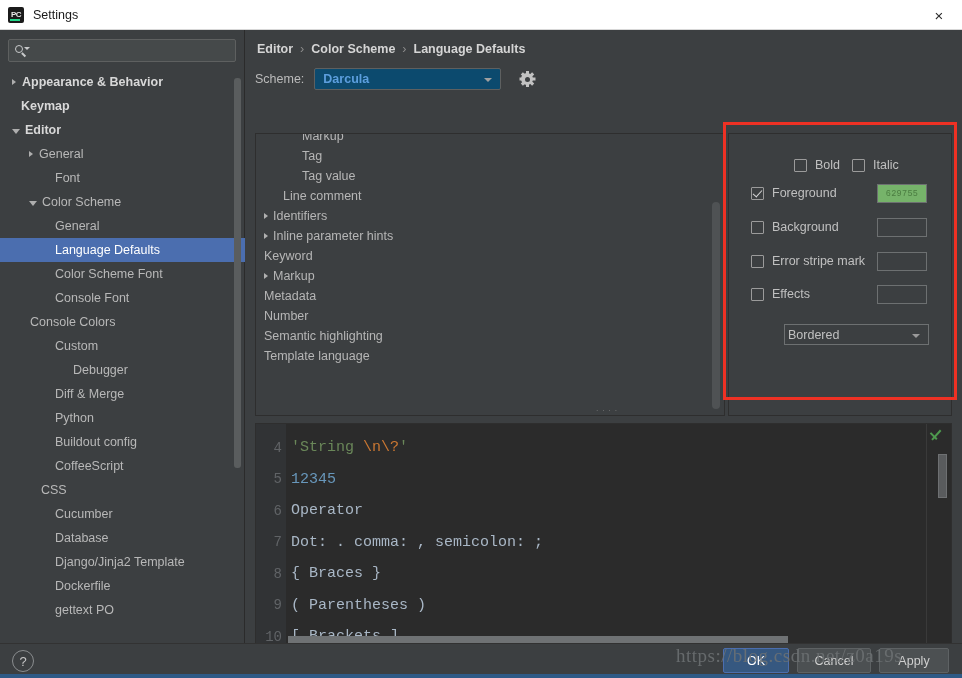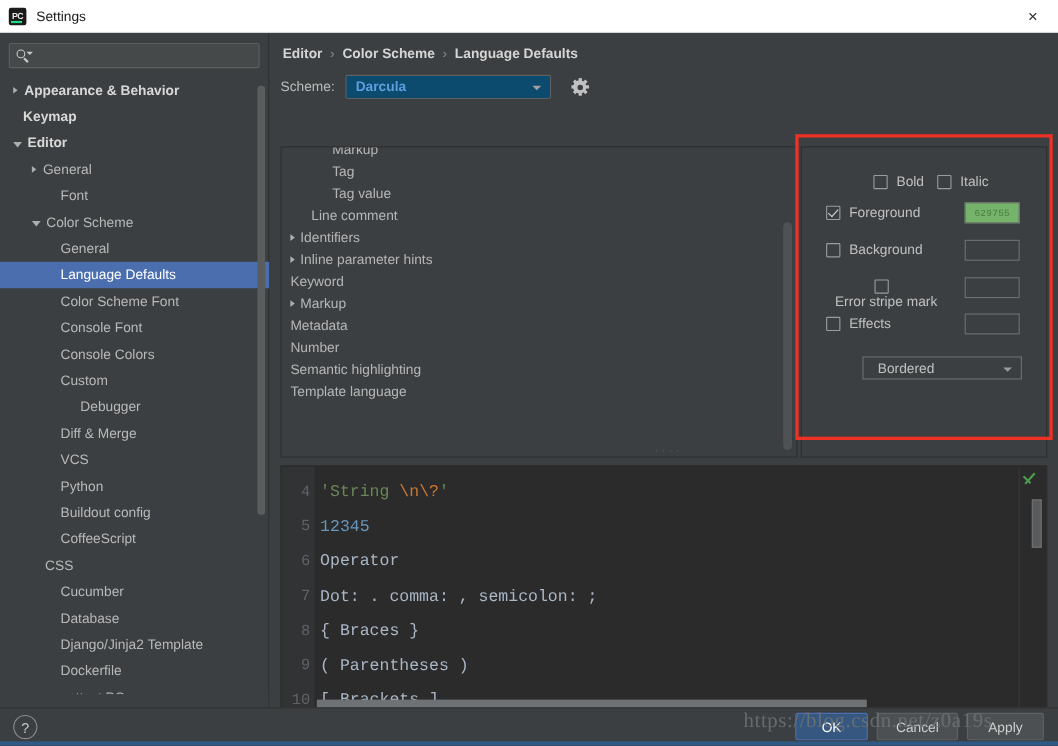--- a/index.html
+++ b/index.html
@@ -287,21 +287,21 @@
     font-size: 8.5px; color: #4b7d41;
     font-family: "Liberation Mono", monospace;
     letter-spacing: 0.3px;
   }
   .effects-combo {
     position: absolute; left: 55px; top: 190px;
     width: 145px; height: 21px;
     background: #3c3f41; border: 1px solid #6d7071;
     display: flex; align-items: center; position: absolute;
   }
-  .effects-combo .val { margin-left: 13px; font-size: 12.5px; color: #c0c0c0; }
+  .effects-combo .val { margin-left: 3px; font-size: 12.5px; color: #c0c0c0; }
   .effects-combo .arr {
     position: absolute; right: 8px; top: 9px;
     width: 0; height: 0;
     border-left: 4px solid transparent;
     border-right: 4px solid transparent;
     border-top: 4.5px solid #9a9a9a;
   }
 
   
   .preview {
@@ -458,39 +458,35 @@
             <span>Language Defaults</span>
           </div>
           <div class="tree-item" style="padding-left: 46px;">
             <span class="tw none" style="margin-right: 9px;"></span>
             <span>Color Scheme Font</span>
           </div>
           <div class="tree-item" style="padding-left: 46px;">
             <span class="tw none" style="margin-right: 9px;"></span>
             <span>Console Font</span>
           </div>
-          <div class="tree-item" style="padding-left: 46px;">
+          <div class="tree-item" style="padding-left: 21px;">
             <span class="tw none" style="margin-right: 9px;"></span>
             <span>Console Colors</span>
           </div>
           <div class="tree-item" style="padding-left: 46px;">
             <span class="tw none" style="margin-right: 9px;"></span>
             <span>Custom</span>
           </div>
           <div class="tree-item" style="padding-left: 64px;">
             <span class="tw none" style="margin-right: 9px;"></span>
             <span>Debugger</span>
           </div>
           <div class="tree-item" style="padding-left: 46px;">
             <span class="tw none" style="margin-right: 9px;"></span>
             <span>Diff &amp; Merge</span>
-          </div>
-          <div class="tree-item" style="padding-left: 46px;">
-            <span class="tw none" style="margin-right: 9px;"></span>
-            <span>VCS</span>
           </div>
           <div class="tree-item" style="padding-left: 46px;">
             <span class="tw none" style="margin-right: 9px;"></span>
             <span>Python</span>
           </div>
           <div class="tree-item" style="padding-left: 46px;">
             <span class="tw none" style="margin-right: 9px;"></span>
             <span>Buildout config</span>
           </div>
           <div class="tree-item" style="padding-left: 46px;">
@@ -626,21 +622,21 @@
         <div class="swatch filled" style="left: 148px; top: 50px; background: rgb(118, 179, 106);">
           <span class="hex">629755</span>
         </div>
 
         <div class="attr-row" style="left:22px; top:86px;">
           <span class="cb"></span>
           <span class="cb-label">Background</span>
         </div>
         <div class="swatch" style="left:148px; top:84px;"></div>
 
-        <div class="attr-row" style="left:22px; top:120px;flex-direction:column;">
+        <div class="attr-row" style="left:22px; top:120px;">
           <span class="cb"></span>
           <span class="cb-label">Error stripe mark</span>
         </div>
         <div class="swatch" style="left:148px; top:118px;"></div>
 
         <div class="attr-row" style="left:22px; top:153px;">
           <span class="cb"></span>
           <span class="cb-label">Effects</span>
         </div>
         <div class="swatch" style="left:148px; top:151px;"></div>

